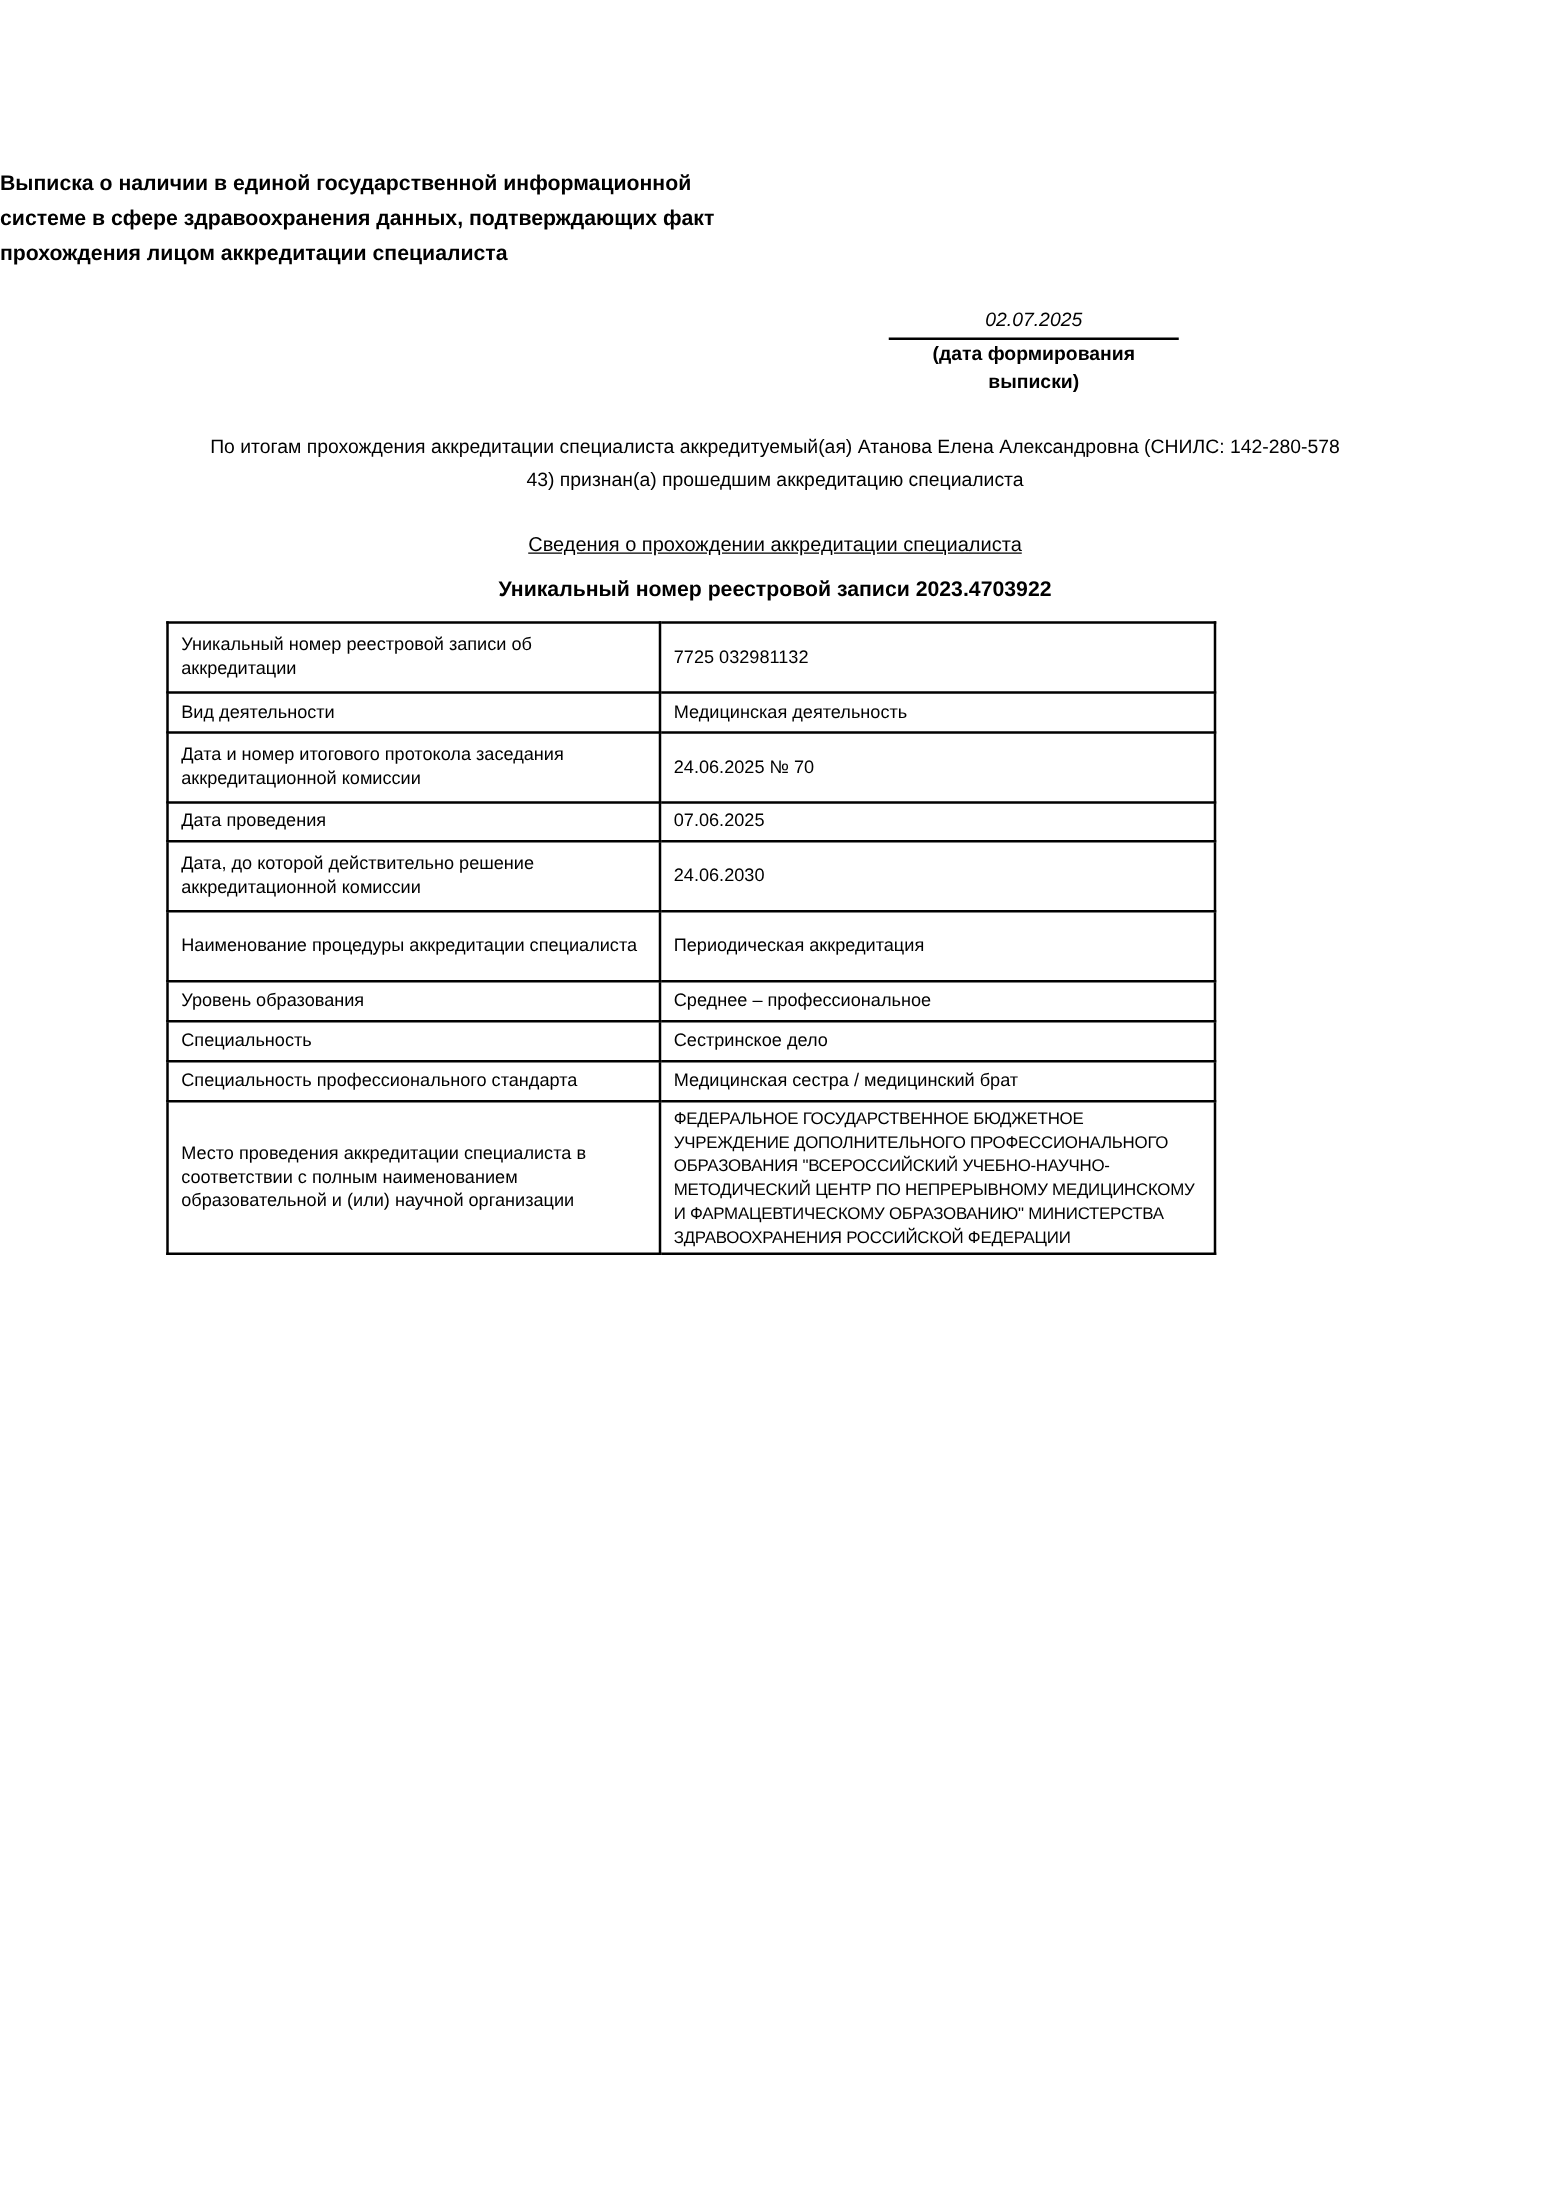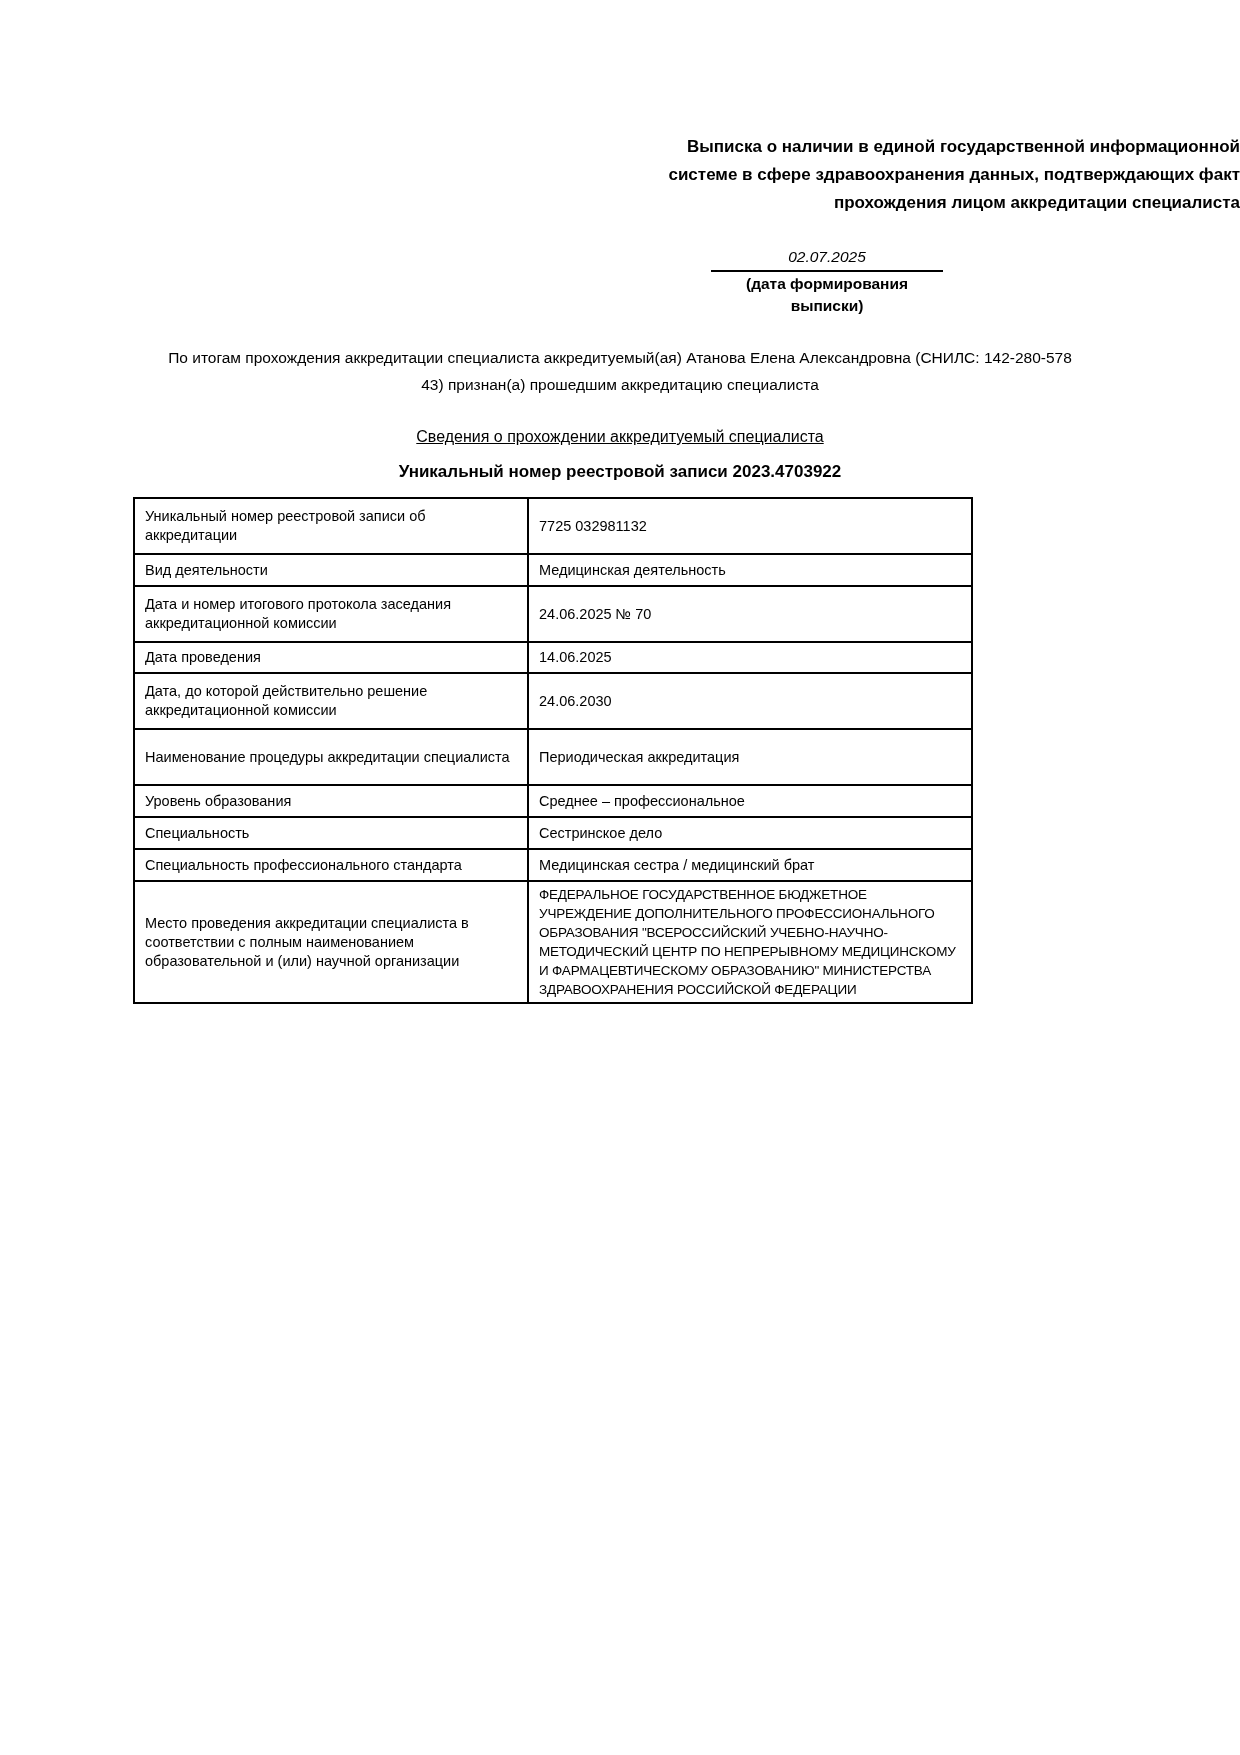--- a/index.html
+++ b/index.html
@@ -14,21 +14,21 @@
     height: 1755px;
     margin: 0 auto;
     background: #ffffff;
     overflow: hidden;
   }
   .doc-title {
     position: absolute;
     top: 133px;
     left: 0;
     width: 100%;
-    text-align: right;
+    text-align: left;
     font-weight: bold;
     font-size: 17px;
     line-height: 28px;
     white-space: pre-line;
   }
   .date-block {
     position: absolute;
     top: 247px;
     left: 711px;
     width: 232px;
@@ -119,21 +119,21 @@
 прохождения лицом аккредитации специалиста</div>
 
   <div class="date-block">
     <div class="date-value">02.07.2025</div>
     <div class="date-caption">(дата формирования выписки)</div>
   </div>
 
   <div class="intro">По итогам прохождения аккредитации специалиста аккредитуемый(ая) Атанова Елена Александровна (СНИЛС: 142-280-578
 43) признан(а) прошедшим аккредитацию специалиста</div>
 
-  <div class="section-heading">Сведения о прохождении аккредитуемый специалиста</div>
+  <div class="section-heading">Сведения о прохождении аккредитации специалиста</div>
 
   <div class="record-heading">Уникальный номер реестровой записи 2023.4703922</div>
 
   <table class="acc-table">
     <colgroup>
       <col style="width:394px">
       <col style="width:444px">
     </colgroup>
     <tbody>
       <tr>
@@ -143,21 +143,21 @@
       <tr>
         <td>Вид деятельности</td>
         <td>Медицинская деятельность</td>
       </tr>
       <tr>
         <td>Дата и номер итогового протокола заседания аккредитационной комиссии</td>
         <td>24.06.2025 № 70</td>
       </tr>
       <tr>
         <td>Дата проведения</td>
-        <td>14.06.2025</td>
+        <td>07.06.2025</td>
       </tr>
       <tr>
         <td>Дата, до которой действительно решение аккредитационной комиссии</td>
         <td>24.06.2030</td>
       </tr>
       <tr>
         <td>Наименование процедуры аккредитации специалиста</td>
         <td>Периодическая аккредитация</td>
       </tr>
       <tr>

